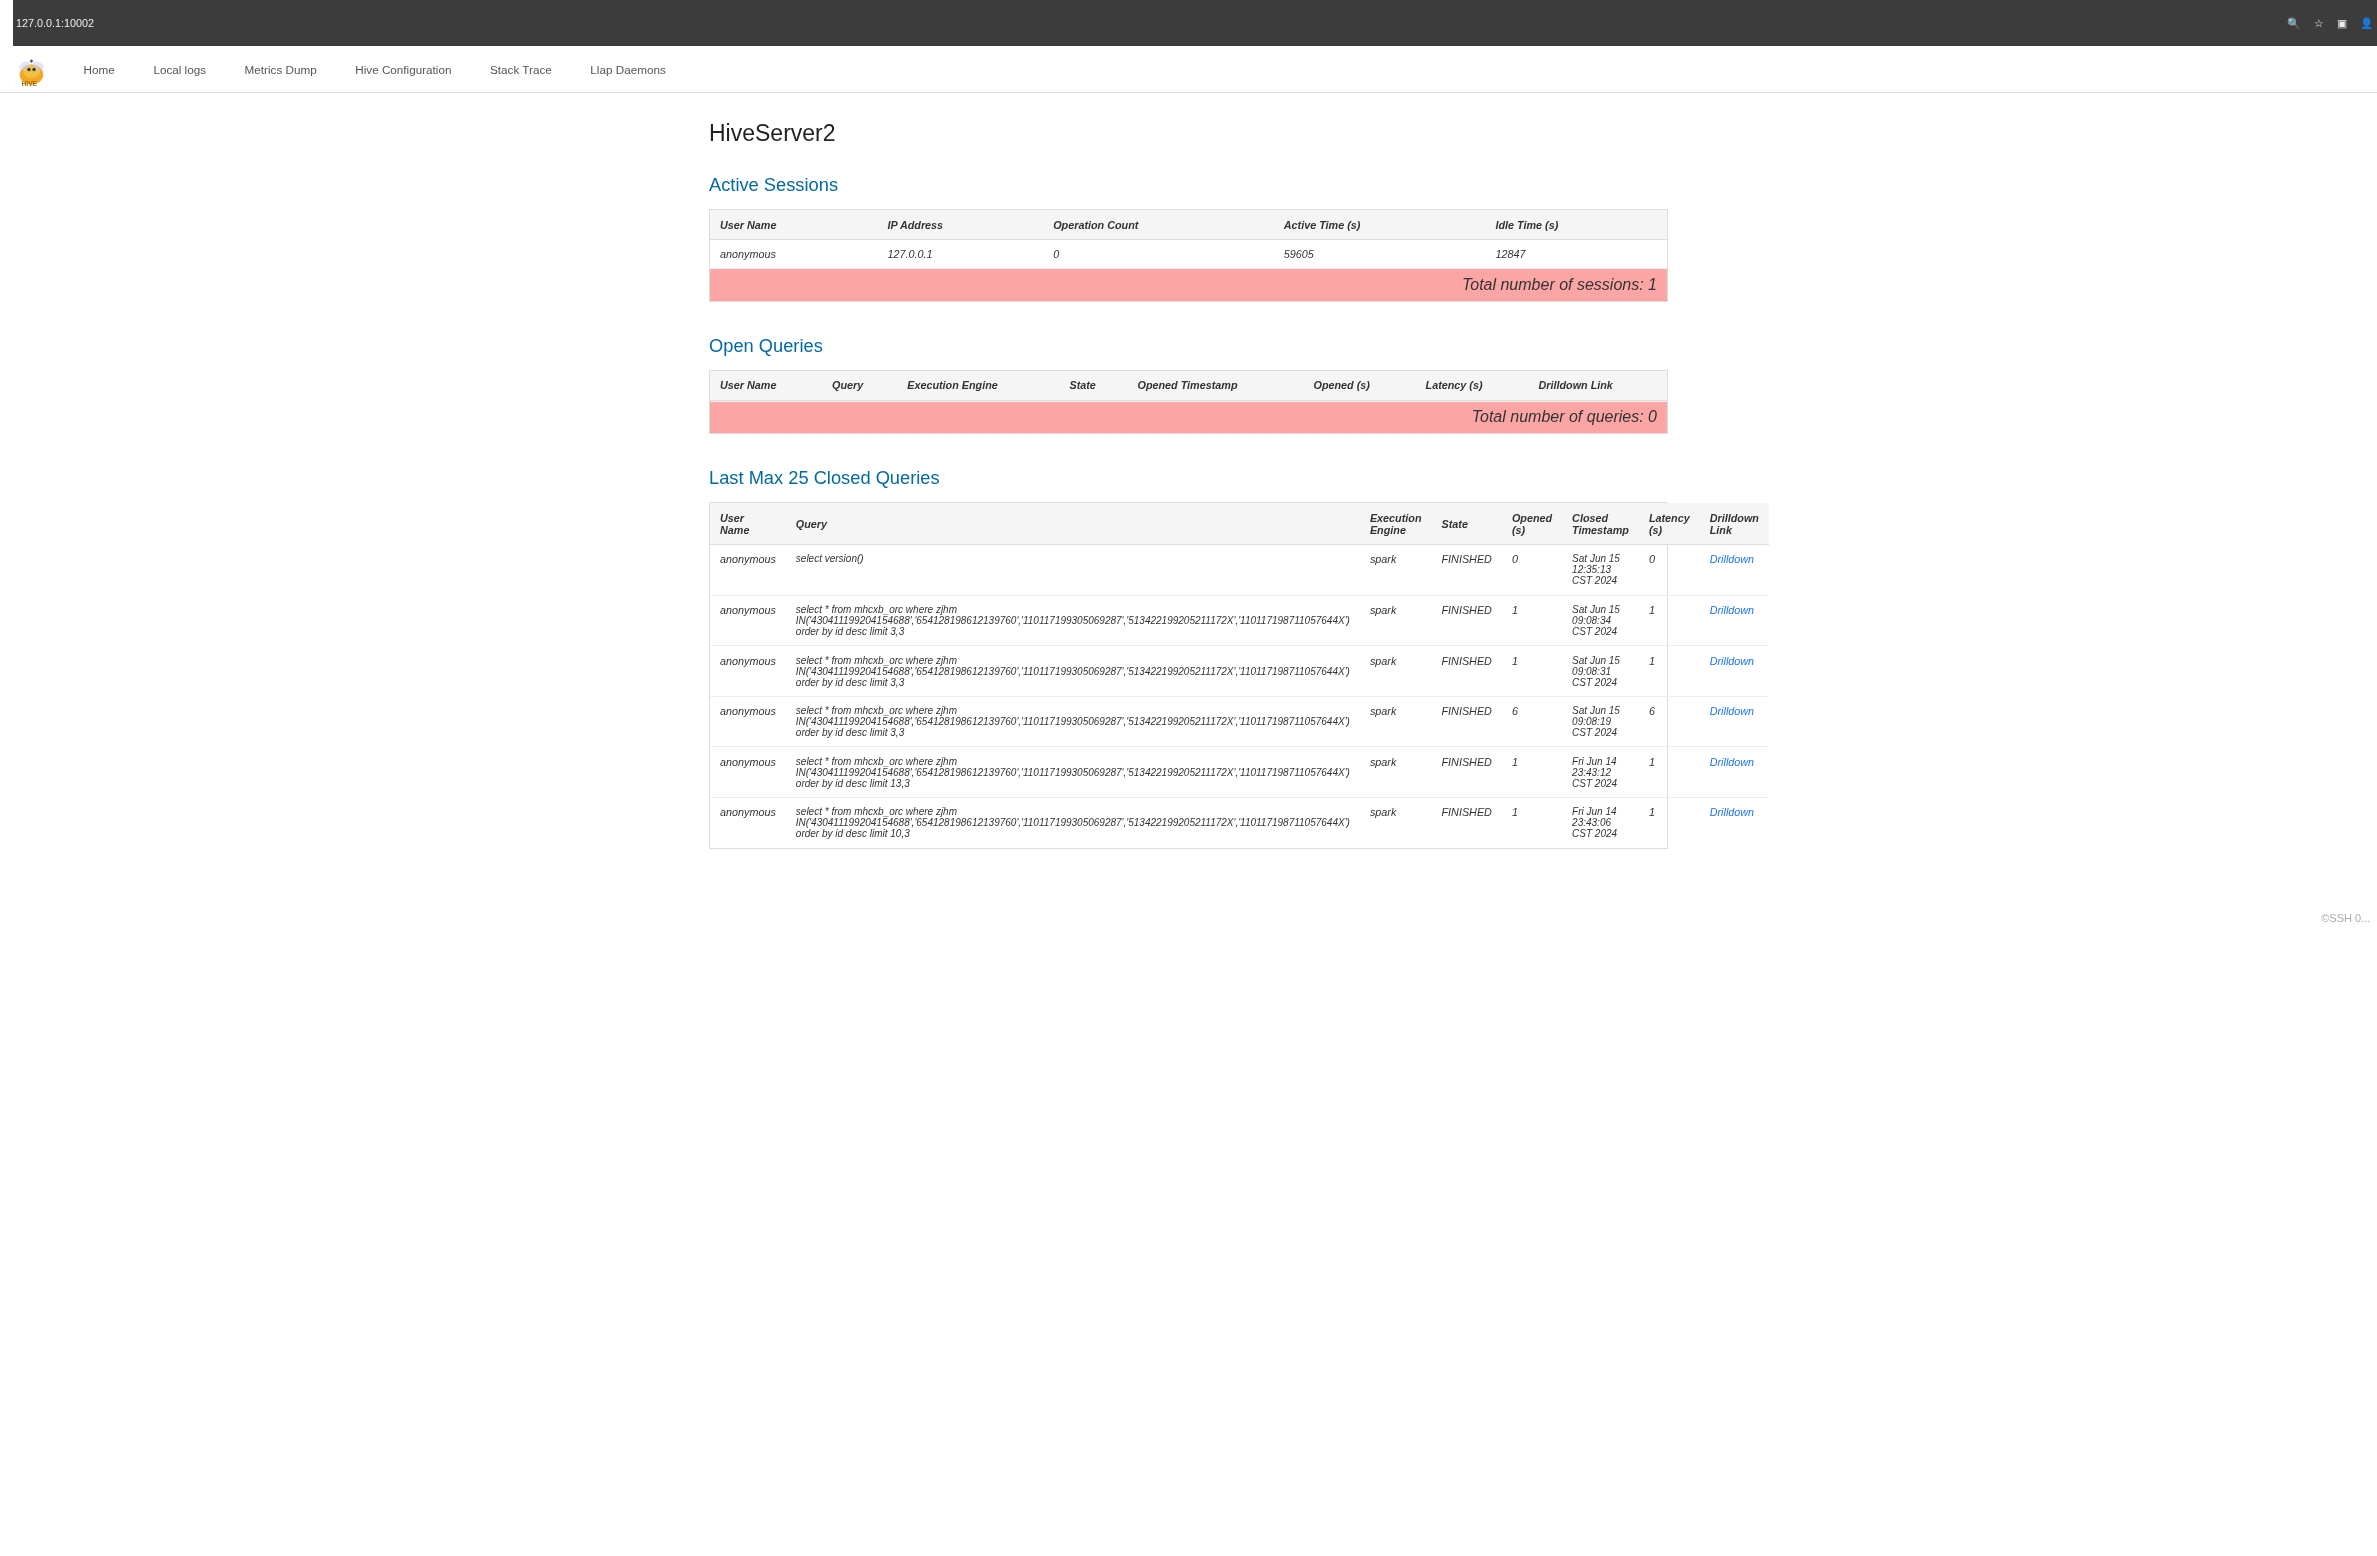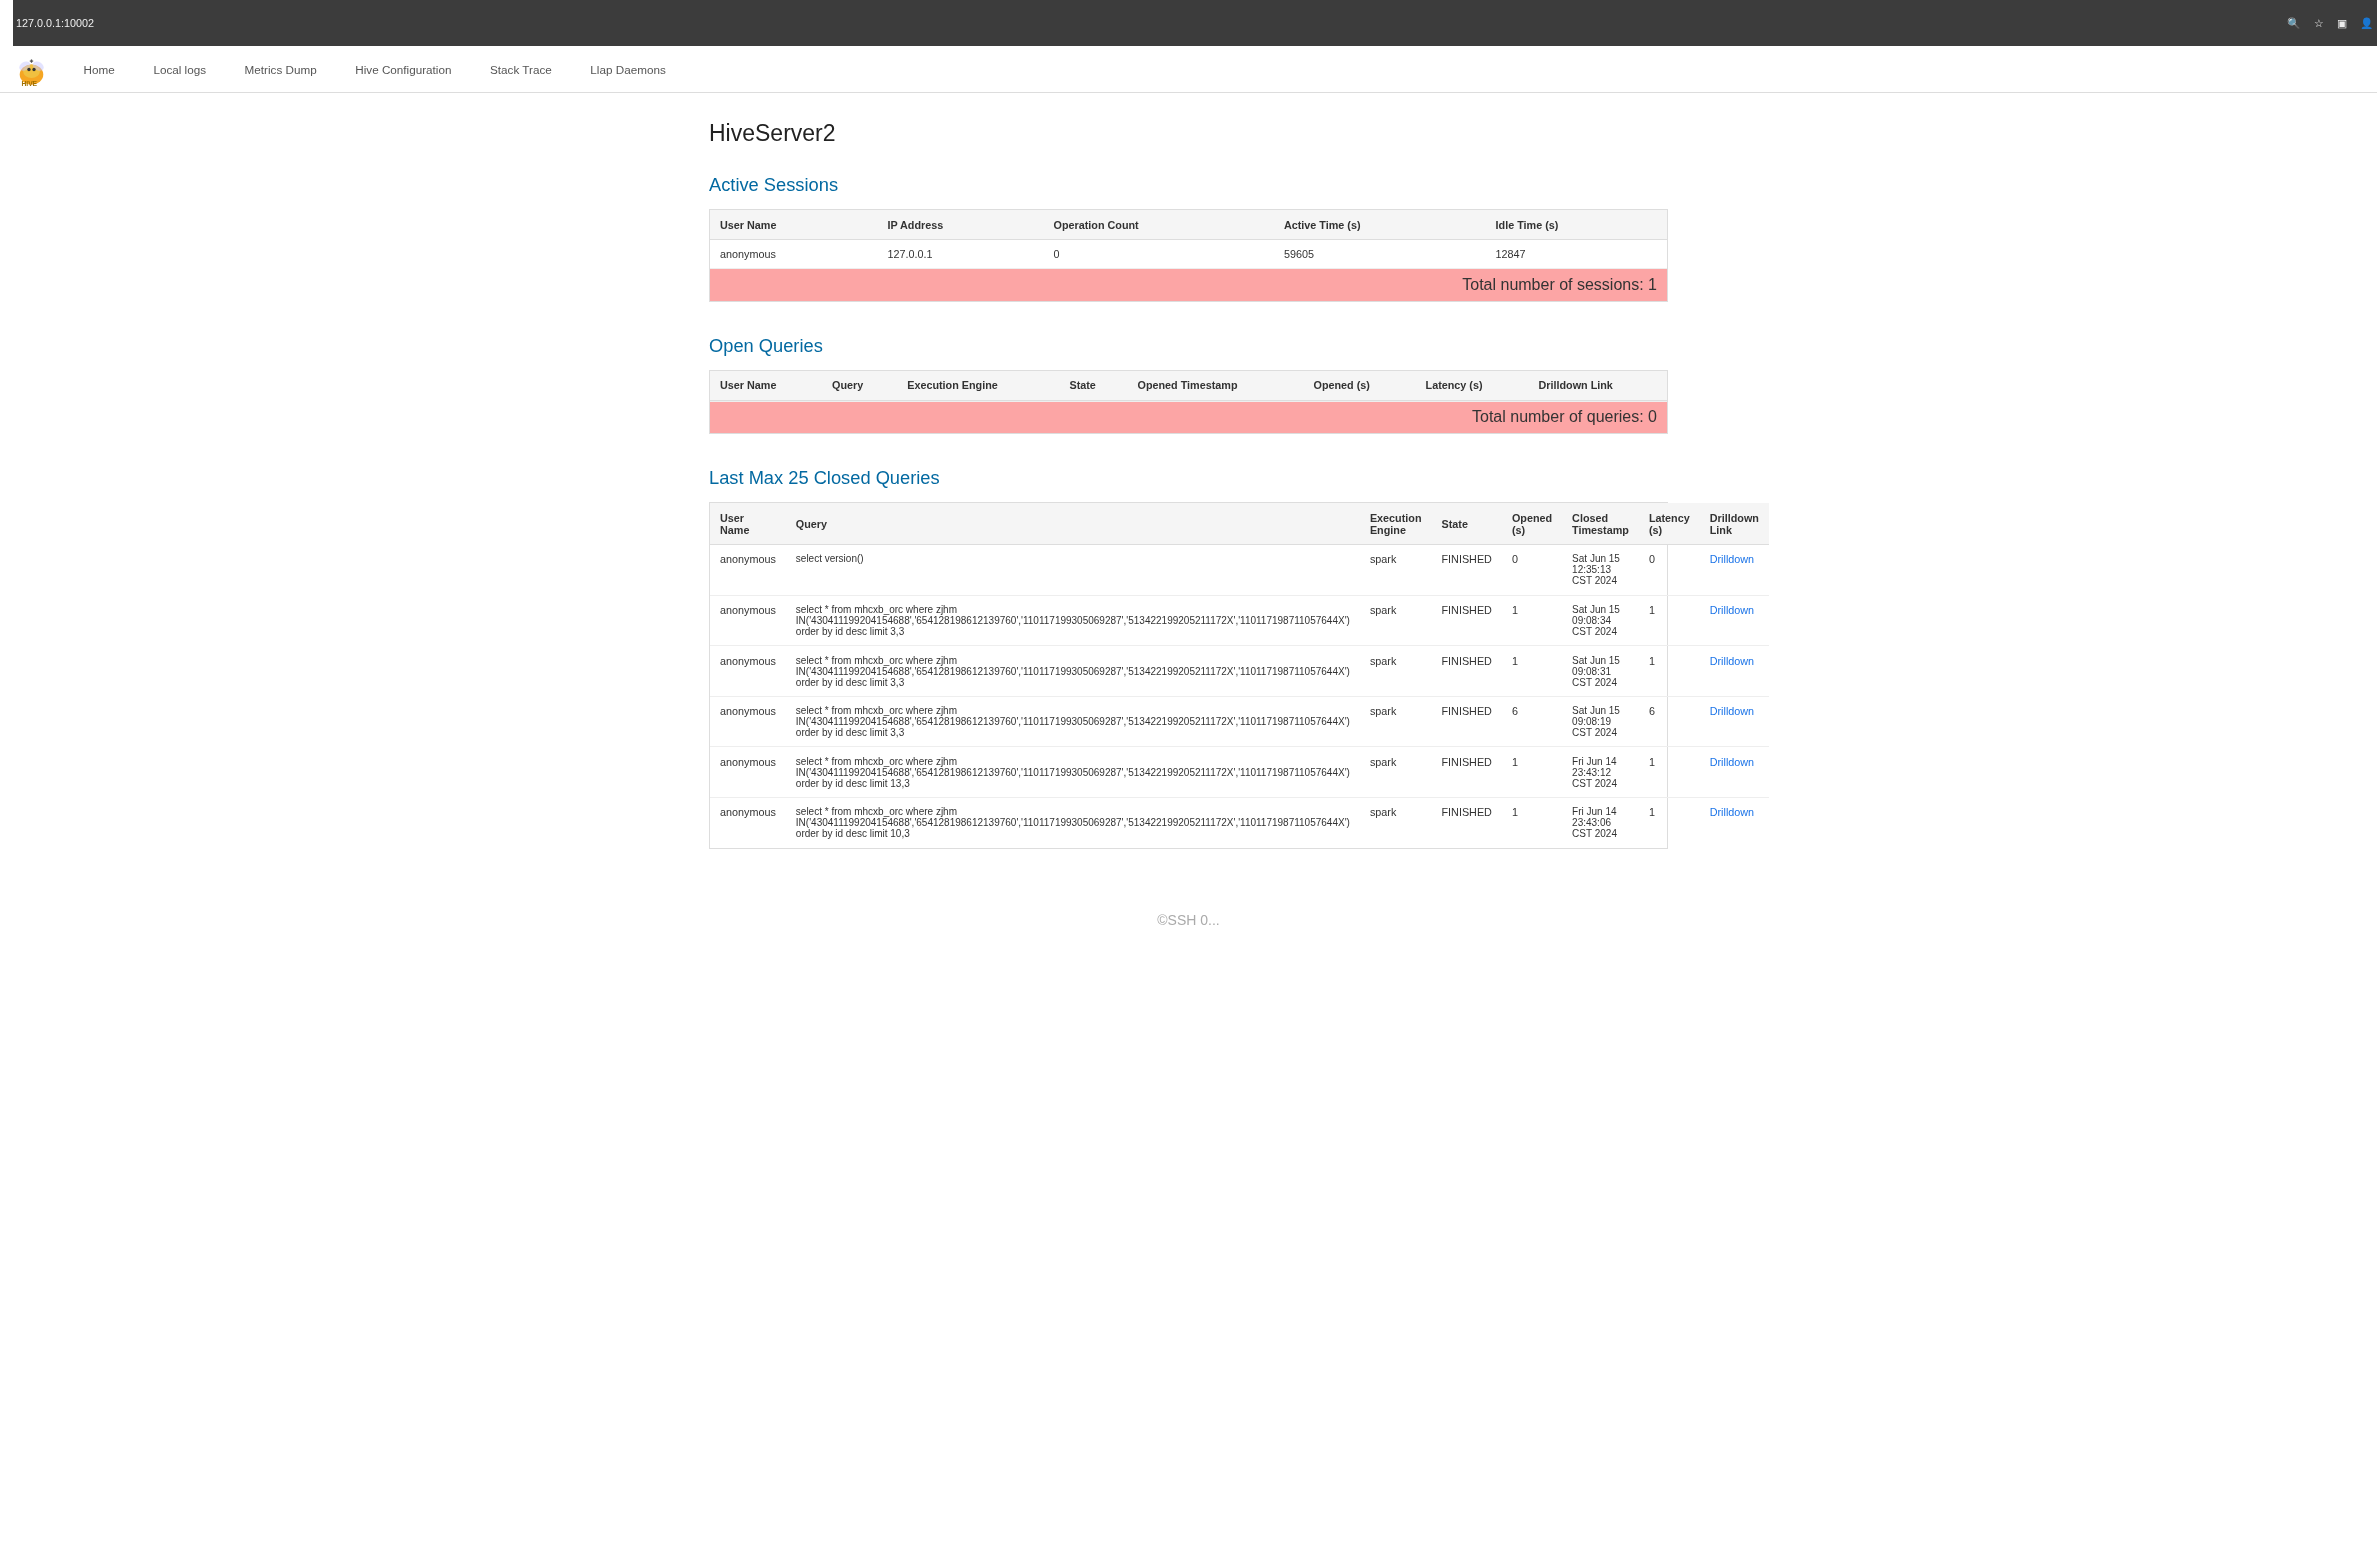--- a/index.html
+++ b/index.html
@@ -95,20 +95,21 @@
     }
     table tbody tr:last-child { border-bottom: none; }
     table tbody td {
       padding: 8.3px 10px;
       vertical-align: top;
       color: #333;
       font-size: 10.8px;
     }
     .table-border {
       border: 0.8px solid #ddd;
+      font-style: italic;
     }
     .total-row {
       padding: 6.7px 10px;
       font-size: 16px;
       color: #333;
       border-top: 0.8px solid #eee;
       background: #fca5a5;
       text-align: right;
     }
     a.drilldown-link {
@@ -120,23 +121,23 @@
     .closed-queries-table thead th:first-child { width: 75px; }
     .closed-queries-table thead th:nth-child(2) { width: auto; }
     .closed-queries-table thead th:nth-child(3) { width: 83px; }
     .closed-queries-table thead th:nth-child(4) { width: 75px; }
     .closed-queries-table thead th:nth-child(5) { width: 67px; }
     .closed-queries-table thead th:nth-child(6) { width: 133px; }
     .closed-queries-table thead th:nth-child(7) { width: 67px; }
     .closed-queries-table thead th:nth-child(8) { width: 83px; }
 
     .ssbn {
-      font-size: 14px;
+      font-size: 11px;
       color: #aaa;
-      text-align: center;
+      text-align: right;
       padding: 3.3px 6.7px;
     }
   </style>
 </head>
 <body>
 
 <div class="browser-bar">
   <span class="address">127.0.0.1:10002</span>
   <div class="icons">
     <span>🔍</span>

